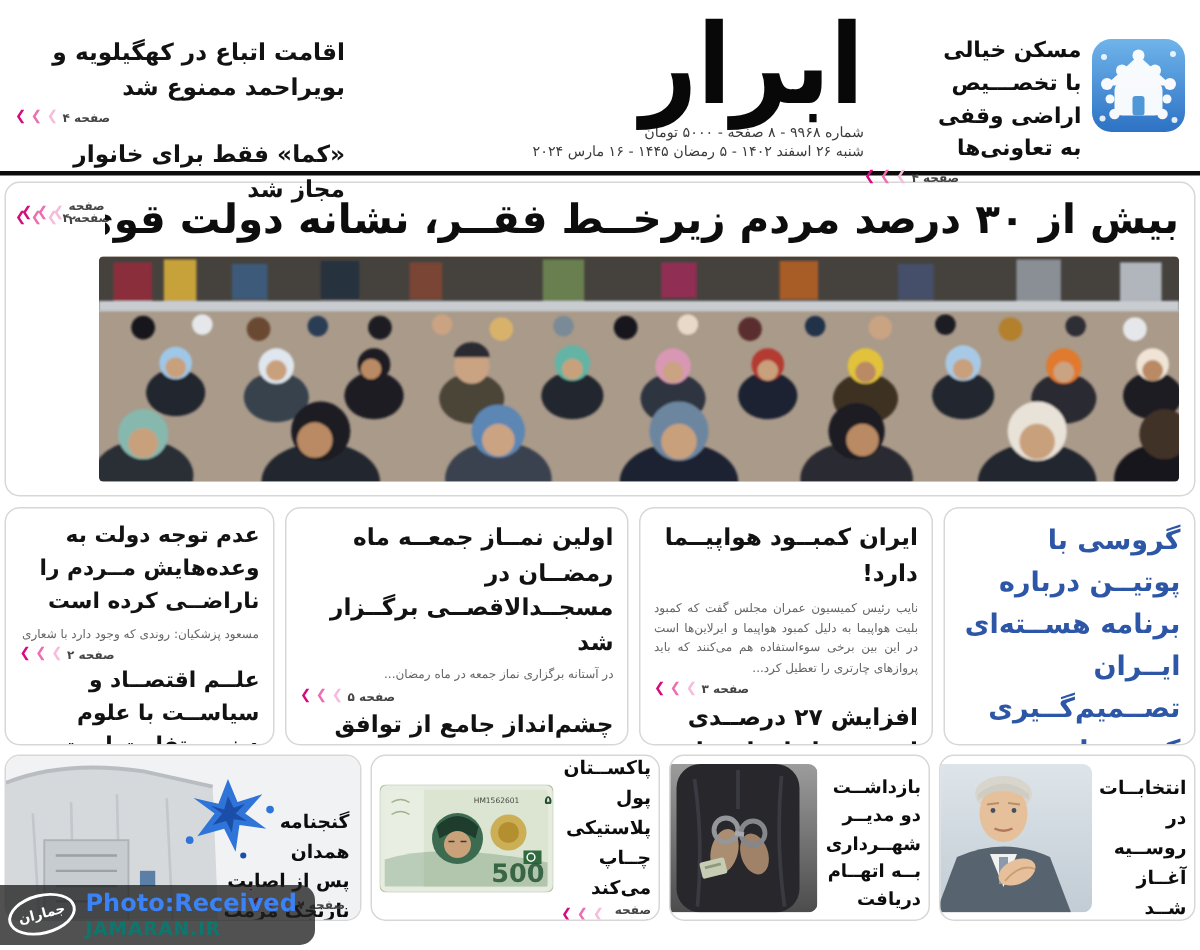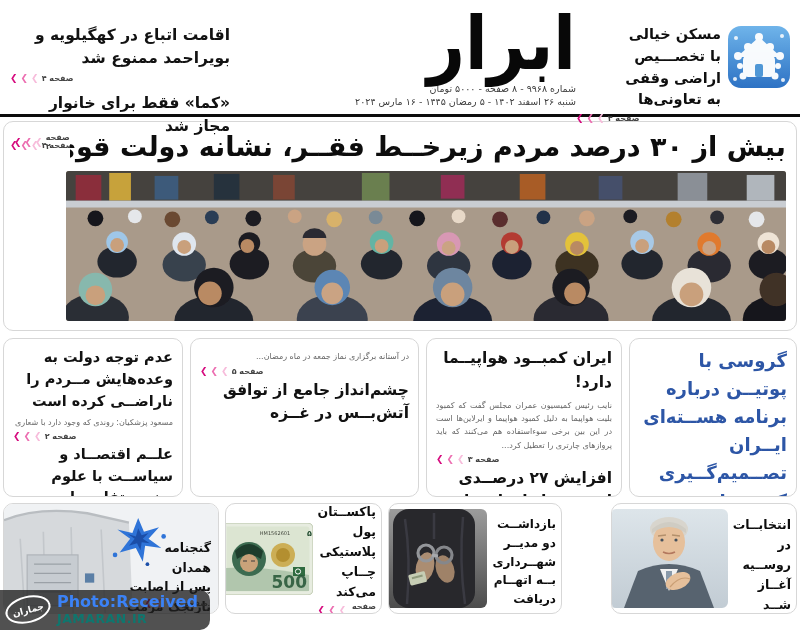--- a/index.html
+++ b/index.html
@@ -52,23 +52,23 @@
   .b-grossi h2 { font-size:18px; color:#2d56a6; font-weight:bold; line-height:1.55; text-align:right; }
   .body-txt { font-size:8px; color:#666; line-height:1.65; text-align:justify; margin-top:5px; }
   .one-line { white-space:nowrap; overflow:hidden; margin-top:3px; }
   .story { margin-bottom:3px; }
   .story h3 { font-size:15.5px; font-weight:bold; color:#121212; line-height:1.5; text-align:right; }
   .b-prom .story h3 { font-size:14.5px; }
 
   
   .bottom-row { display:flex; gap:6px; margin:6px 3px 0; height:111px; }
   .bottom-row .box { display:flex; gap:5px; padding:5px; overflow:hidden; }
-  .b-putin { width:186px;margin-left:43px; }
+  .b-putin { width:171px; }
   .b-baz   { width:174px; }
-  .b-pak   { width:157px; align-items:center; }
+  .b-pak   { width:193px; align-items:center; }
   .b-ganj  { flex:1; padding:0 !important; position:relative; display:block !important; }
   .cap-col { flex:1; padding-top:6px; text-align:right; display:flex; flex-direction:column; }
   .cap-line { font-weight:bold; font-size:12.5px; line-height:1.6; color:#0d0d0d; display:block; }
   .b-baz .cap-line { font-size:12px; line-height:1.55; }
   .cap-col .marker { margin-top:auto; margin-bottom:2px; }
   .ph { flex:0 0 auto; border-radius:6px; overflow:hidden; }
   .ph-putin { width:118px; height:99px; }
   .ph-baz { width:106px; height:99px; }
   .ph-pak { width:116px; height:72px; border-radius:4px; }
   .ph svg { width:100%; height:100%; }
@@ -304,20 +304,21 @@
       </div>
     </div>
     <div class="story">
       <h3>افزایش ۲۷ درصــدی ارزش پول افغانستان در برابر دلار!</h3>
 
     </div>
   </div>
 
   <div class="box b-aqsa">
     <div class="story">
+      <h3>اولین نمــاز جمعــه ماه رمضــان در مسجــدالاقصــی برگــزار شد</h3>
       <p class="body-txt one-line">در آستانه برگزاری نماز جمعه در ماه رمضان...</p>
       <div class="marker">
         <span class="chv c1"></span>
           <span class="chv c2"></span>
           <span class="chv c3"></span>
         <span>صفحه ۵</span>
       </div>
     </div>
     <div class="story">
       <h3>چشم‌انداز جامع از توافق آتش‌بــس در غــزه</h3>

